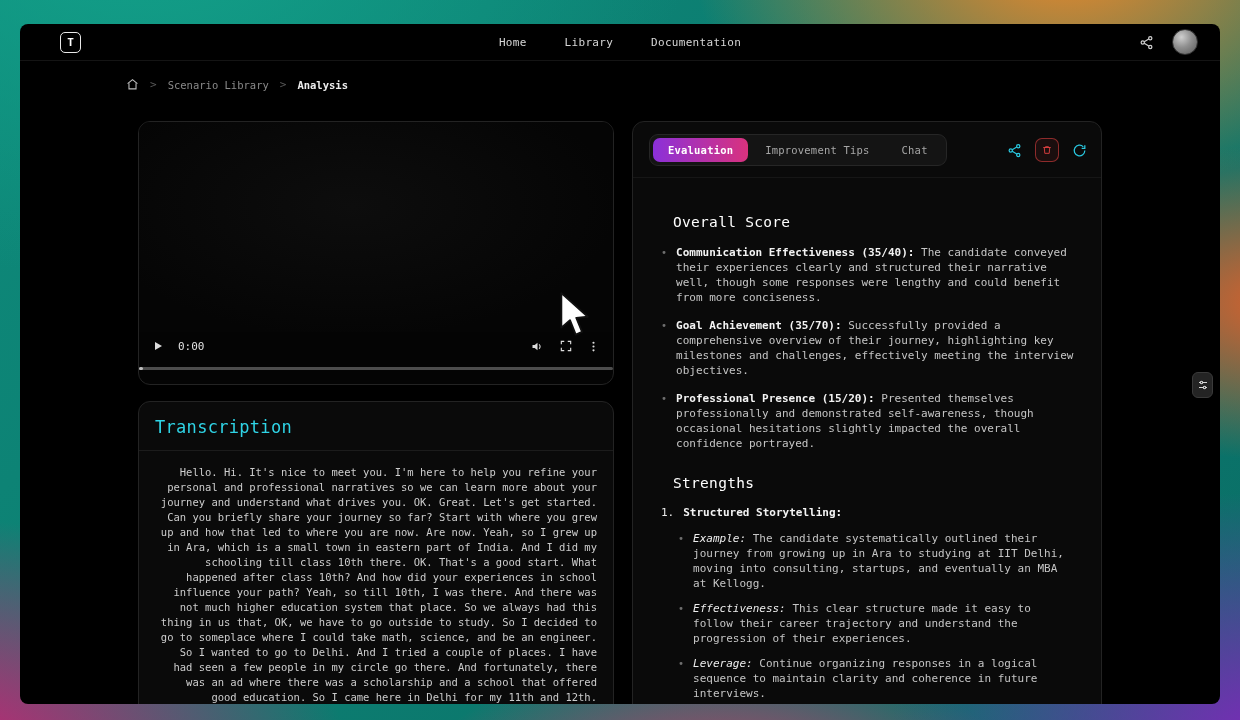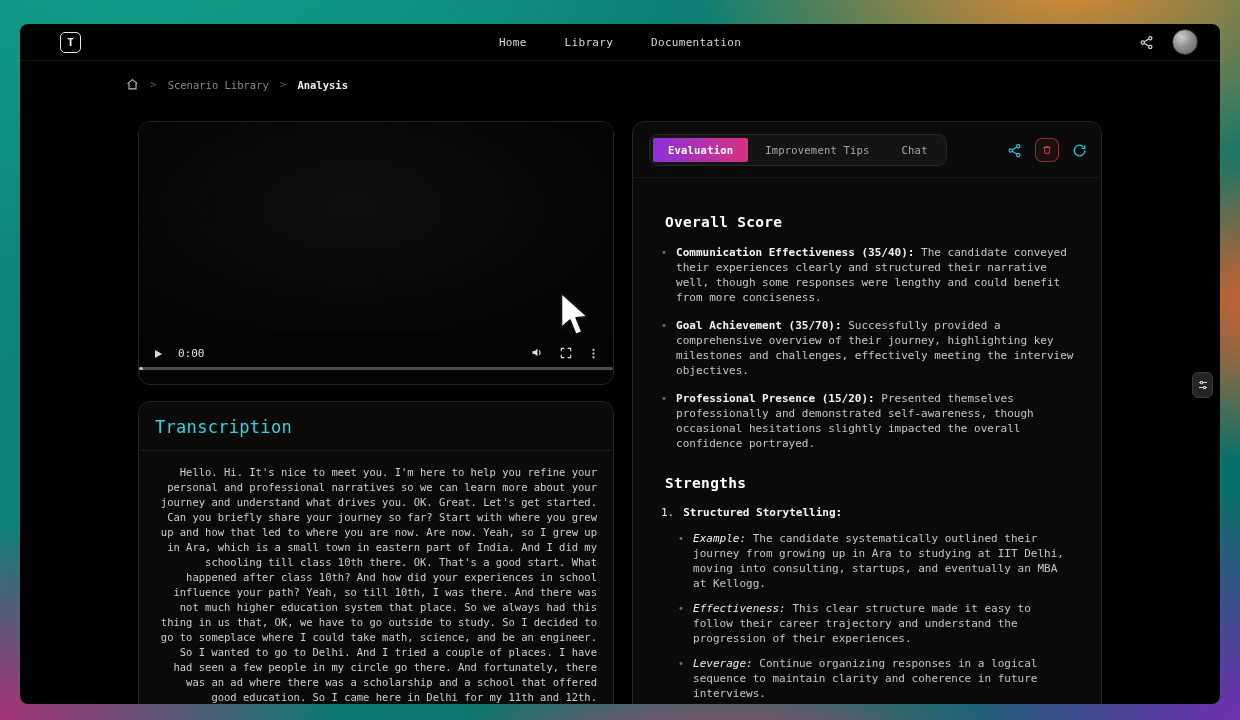--- a/index.html
+++ b/index.html
@@ -45,39 +45,39 @@
   .breadcrumb .current { color:#ececec; font-weight:bold; }
   .crumb-home { color:#c0c0c0; display:flex; }
   
   .content { width:964px; margin:30px auto 0; display:flex; gap:18px; align-items:flex-start; }
   .left-col { width:476px; display:flex; flex-direction:column; gap:16px; }
   .right-col { width:470px; }
   .card { background:#0a0a0a; border:1px solid #232323; border-radius:12px; }
   
   .video-card { height:264px; display:flex; flex-direction:column; overflow:hidden; background:#040404; }
   .video-surface { flex:1; background: radial-gradient(80% 90% at 45% 40%, #0d0d0d 0%, #050505 70%); }
-  .video-controls { display:flex; align-items:flex-end; height:28px; padding:0 13px; gap:14px; color:#dcdcdc; }
+  .video-controls { display:flex; align-items:center; height:28px; padding:0 13px; gap:14px; color:#dcdcdc; }
   .video-controls .spacer { flex:1; }
   .vtime { font-size:11px; color:#e3e3e3; }
   .vc-btn { display:flex; align-items:center; cursor:pointer; color:#dcdcdc; background:none; border:none; padding:0; }
   .seekbar { height:3px; background:#4d4d4d; border-radius:2px; margin:7px 0 14px; position:relative; }
   .seekbar .played { position:absolute; left:0; top:0; bottom:0; width:4px; background:#bdbdbd; border-radius:2px; }
   
   .t-head { padding:15px 16px 13px; border-bottom:1px solid #1c1c1c; font-size:17px; color:#2fd4e6; letter-spacing:.3px; }
   .t-body { padding:14px 16px 18px; font-size:10.5px; line-height:15px; color:#cdcdcd; margin:0; white-space:normal;text-align:right; }
   
   .tabbar { display:flex; align-items:center; padding:12px 14px 11px 16px; border-bottom:1px solid #161616; }
   .tabs { display:flex; align-items:center; background:#141414; border:1px solid #262626; border-radius:9px; padding:3px; gap:2px; }
-  .tab { font-family:inherit; font-size:10.5px; padding:6px 15px; border-radius:2px; color:#a6a6a6; background:transparent; border:none; cursor:pointer; letter-spacing:.2px; }
+  .tab { font-family:inherit; font-size:10.5px; padding:6px 15px; border-radius:7px; color:#a6a6a6; background:transparent; border:none; cursor:pointer; letter-spacing:.2px; }
   .tab.active { background:linear-gradient(90deg,#8b30d9 0%,#d9327e 100%); color:#fff; font-weight:bold; }
   .tab-actions { margin-left:auto; display:flex; align-items:center; gap:13px; }
   .icon-btn { background:none; border:none; padding:0; cursor:pointer; display:flex; color:#29c8e0; }
   .trash-btn { width:24px; height:24px; border:1px solid rgba(239,68,68,.55); background:rgba(239,68,68,.07); border-radius:7px; display:flex; align-items:center; justify-content:center; color:#ef4444; cursor:pointer; }
   .eval-body { padding:36px 24px 28px 28px; }
-  .section-h { font-size:14.5px; color:#ffffff; font-weight:bold; margin:0 4px 15px; letter-spacing:.3px; }
+  .section-h { font-size:14.5px; color:#ffffff; font-weight:normal; margin:0 12px 15px; letter-spacing:.3px; }
   .overall-line { font-size:11px; font-weight:bold; color:#f1f1f1; margin:0 0 19px; }
   .metric { display:flex; gap:9px; margin-bottom:13px; font-size:11px; line-height:15px; color:#c5c5c5; }
   .metric::before { content:"•"; color:#6f6f6f; font-size:10px; line-height:15px; }
   .metric b { color:#f3f3f3; }
   .strengths-h { margin-top:24px; }
   .strength-title { display:flex; gap:9px; font-size:11px; color:#f3f3f3; margin:0 0 12px; }
   .strength-title .num { color:#eaeaea; }
   .strength-title b { color:#f3f3f3; }
   .sub-point { display:flex; gap:9px; margin:0 0 10px 17px; font-size:11px; line-height:15px; color:#c5c5c5; }
   .sub-point::before { content:"•"; color:#6f6f6f; font-size:10px; line-height:15px; }

